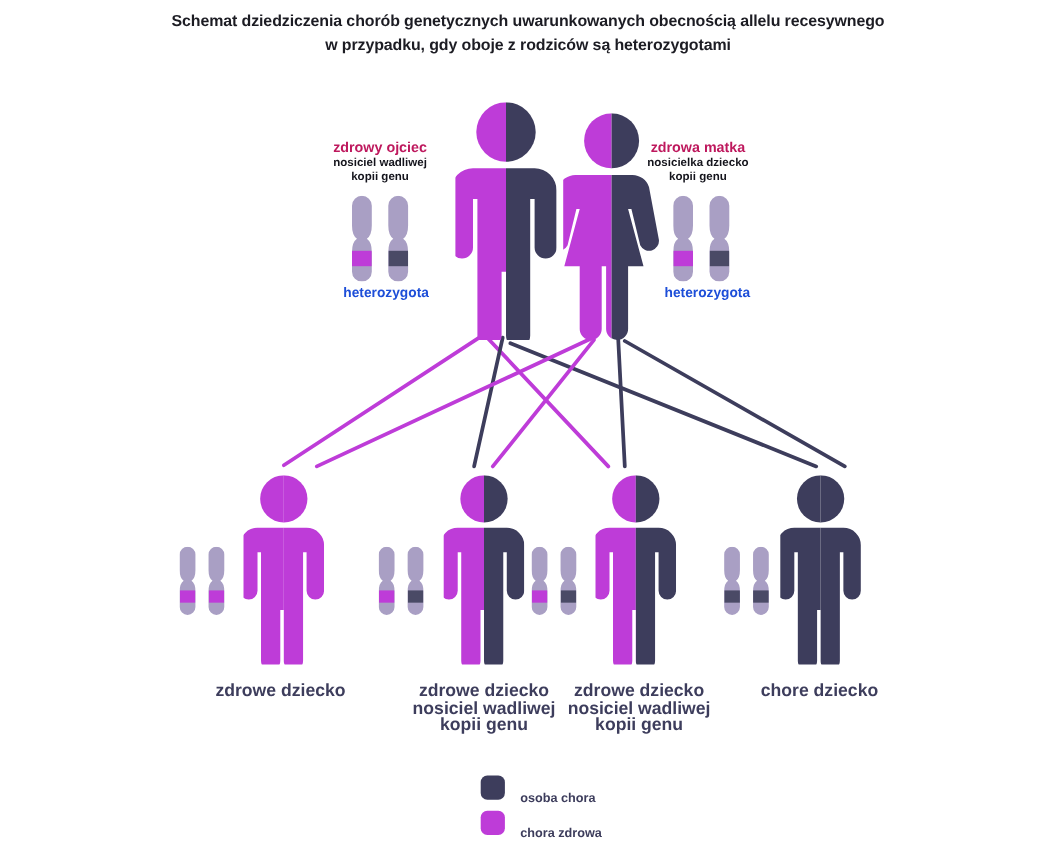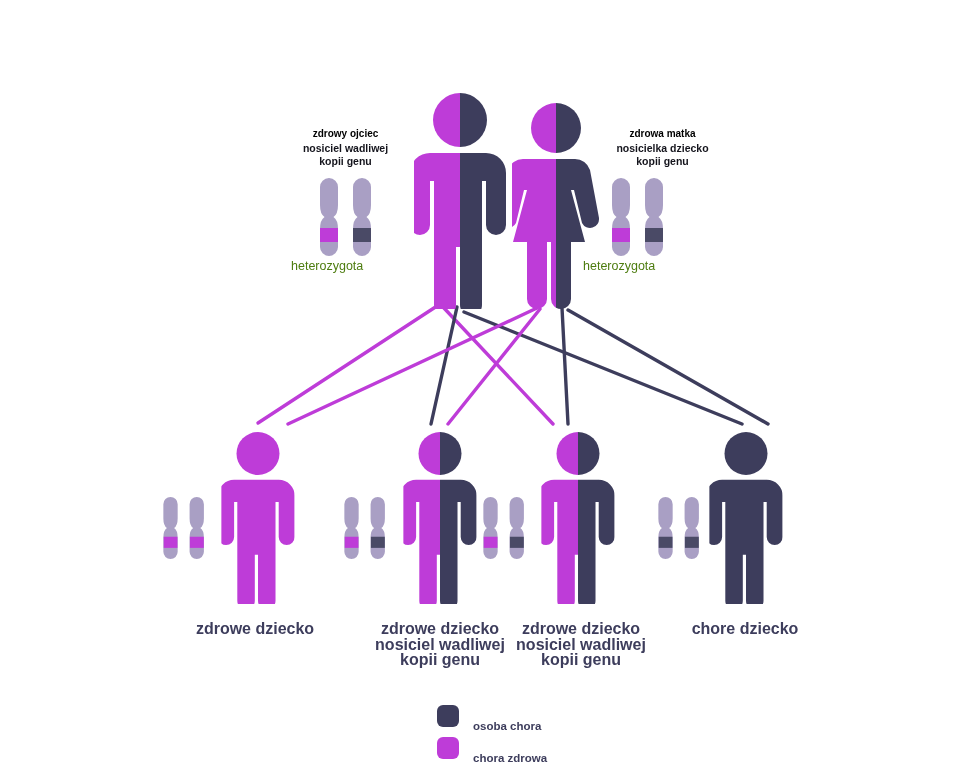--- a/index.html
+++ b/index.html
@@ -28,41 +28,45 @@
   
   .person{position:absolute;}
   .person svg{display:block;overflow:visible;}
 
   
   .chromo{position:absolute;}
   .chromo svg{display:block;}
 
   
   .lbl{position:absolute;text-align:center;}
-  .parent-lbl .t1{font-size:10px;font-weight:bold;color:#000000;line-height:16px;}
+  .parent-lbl .t1{font-size:13px;font-weight:bold;color:#be185d;line-height:16px;}
   .parent-lbl .t2{font-size:10.5px;font-weight:bold;color:#14141c;line-height:13px;}
   .hetero{
-    position:absolute;text-align:left;
-    font-size:12.5px;color:#4d7c0f;line-height:15px;
+    position:absolute;text-align:center;
+    font-size:12.5px;color:#1d4ed8;line-height:15px;font-weight:bold;
   }
   .child-lbl{
     font-size:16px;font-weight:bold;color:#3d3d5c;line-height:15.5px;
   }
 
   
   .legend{position:absolute;left:437px;top:703px;}
   .legend-row{display:flex;align-items:center;height:26px;margin-bottom:6px;}
   .legend-sw{width:22px;height:22px;border-radius:6px;flex:0 0 auto;}
   .legend-tx{font-size:11.5px;font-weight:bold;color:#3d3d5c;margin-left:14px;white-space:nowrap;margin-top:20px;}
 </style>
 </head>
 <body>
 
 <div class="stage">
 
+  <div class="title">
+    <div>Schemat dziedziczenia chorób genetycznych uwarunkowanych obecnością allelu recesywnego</div>
+    <div>w przypadku, gdy oboje z rodziców są heterozygotami</div>
+  </div>
 
   <svg class="links" viewBox="0 0 960 768" xmlns="http://www.w3.org/2000/svg">
     <g stroke-linecap="round" fill="none" stroke-width="3.4">
 
       <line x1="437" y1="306" x2="258" y2="423" stroke="#be3cd8"></line>
       <line x1="443" y1="307" x2="553" y2="424" stroke="#be3cd8"></line>
 
       <line x1="457" y1="307" x2="431" y2="424" stroke="#3d3d5c"></line>
       <line x1="464" y1="312" x2="742" y2="424" stroke="#3d3d5c"></line>
 
@@ -148,21 +152,21 @@
       </defs>
       <g clip-path="url(#motherClipL)" fill="#be3cd8">
           <use href="#femaleBody"></use>
         </g>
       <g clip-path="url(#motherClipR)" fill="#3d3d5c">
           <use href="#femaleBody"></use>
         </g>
     </svg>
   </div>
 
-  <div class="lbl parent-lbl" style="left:580px;top:126px;width:165px;">
+  <div class="lbl parent-lbl" style="left:552px;top:126px;width:165px;">
     <div class="t1">zdrowa matka</div>
     <div class="t2">nosicielka dziecko</div>
     <div class="t2">kopii genu</div>
   </div>
 
   <div class="chromo" style="left:612px;top:178px;">
     <svg width="62" height="78" viewBox="0 0 62 78" xmlns="http://www.w3.org/2000/svg">
       <defs>
         <clipPath id="chrClipC">
             <use href="#chrShape" x="0" y="0"></use>

